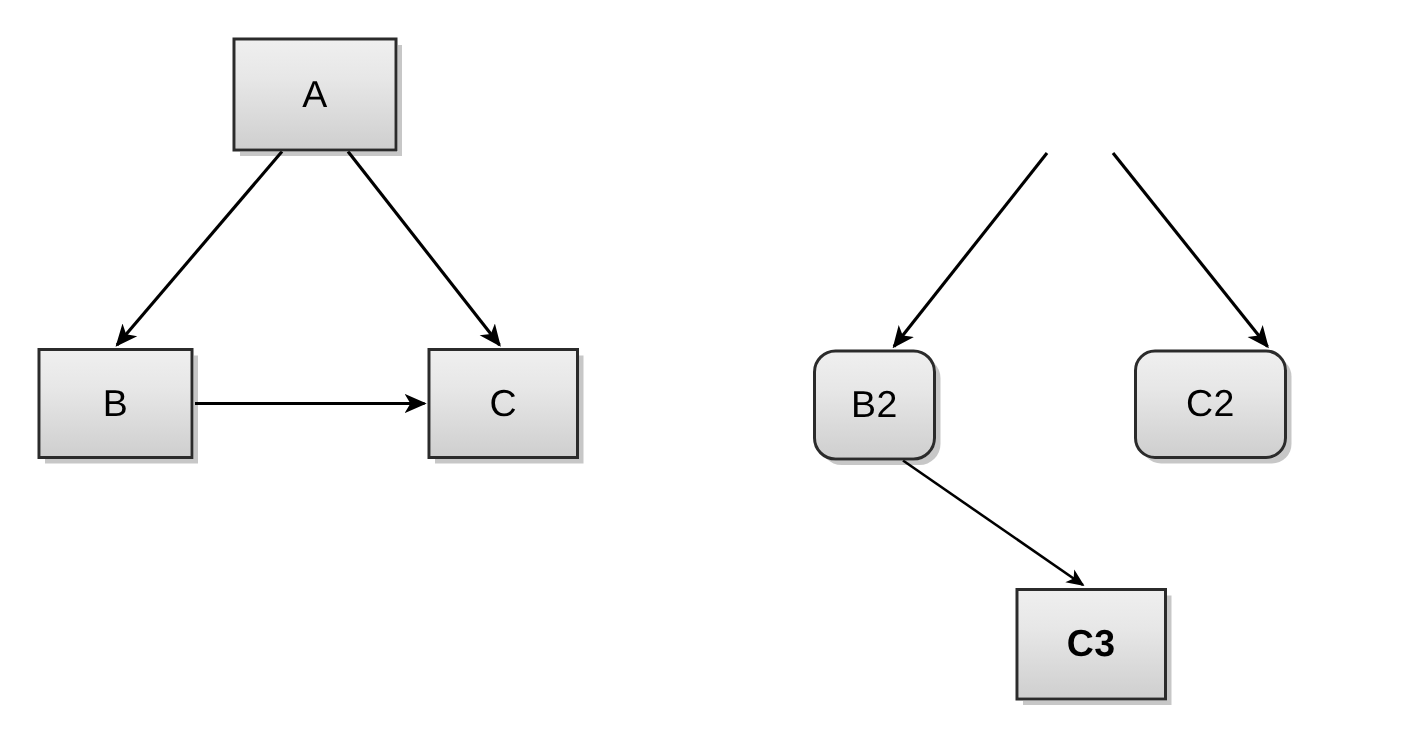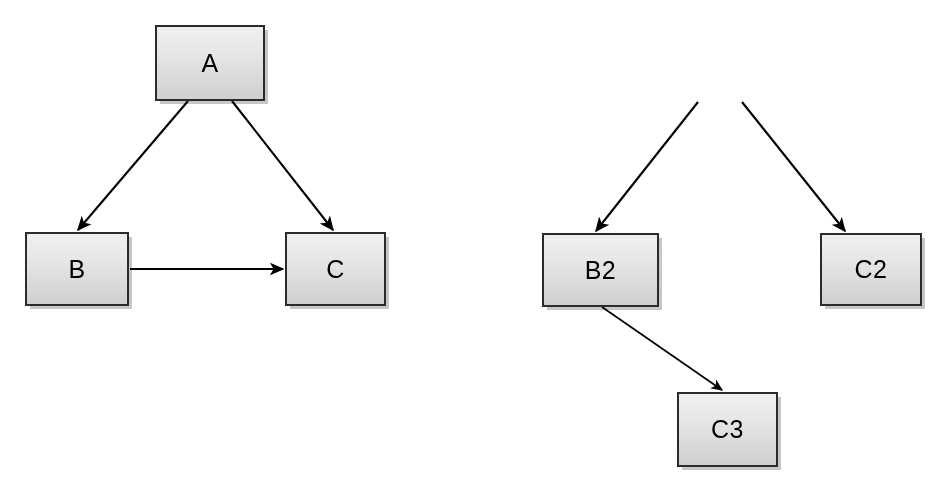--- a/index.html
+++ b/index.html
@@ -75,23 +75,23 @@
   <div class="node" style="left:155px; top:25px; width:110px; height:76px;">
     <span class="node-label">A</span>
   </div>
   <div class="node" style="left:25px; top:232px; width:104px; height:74px;">
     <span class="node-label">B</span>
   </div>
   <div class="node" style="left:285px; top:232px; width:101px; height:74px;">
     <span class="node-label">C</span>
   </div>
 
-  <div class="node" style="left:542px; top:233px; width:117px; height:74px;">
+  <div class="node" style="left:542px; top:233px; width:82px; height:74px;border-radius:15px;">
     <span class="node-label">B2</span>
   </div>
-  <div class="node" style="left:820px; top:233px; width:102px; height:73px;">
+  <div class="node" style="left:756px; top:233px; width:102px; height:73px;border-radius:14px;">
     <span class="node-label">C2</span>
   </div>
-  <div class="node" style="left:677px; top:392px; width:101px; height:75px;">
+  <div class="node" style="left:677px; top:392px; width:101px; height:75px;font-weight:bold;">
     <span class="node-label">C3</span>
   </div>
 
 </div>
 
 </body></html>

